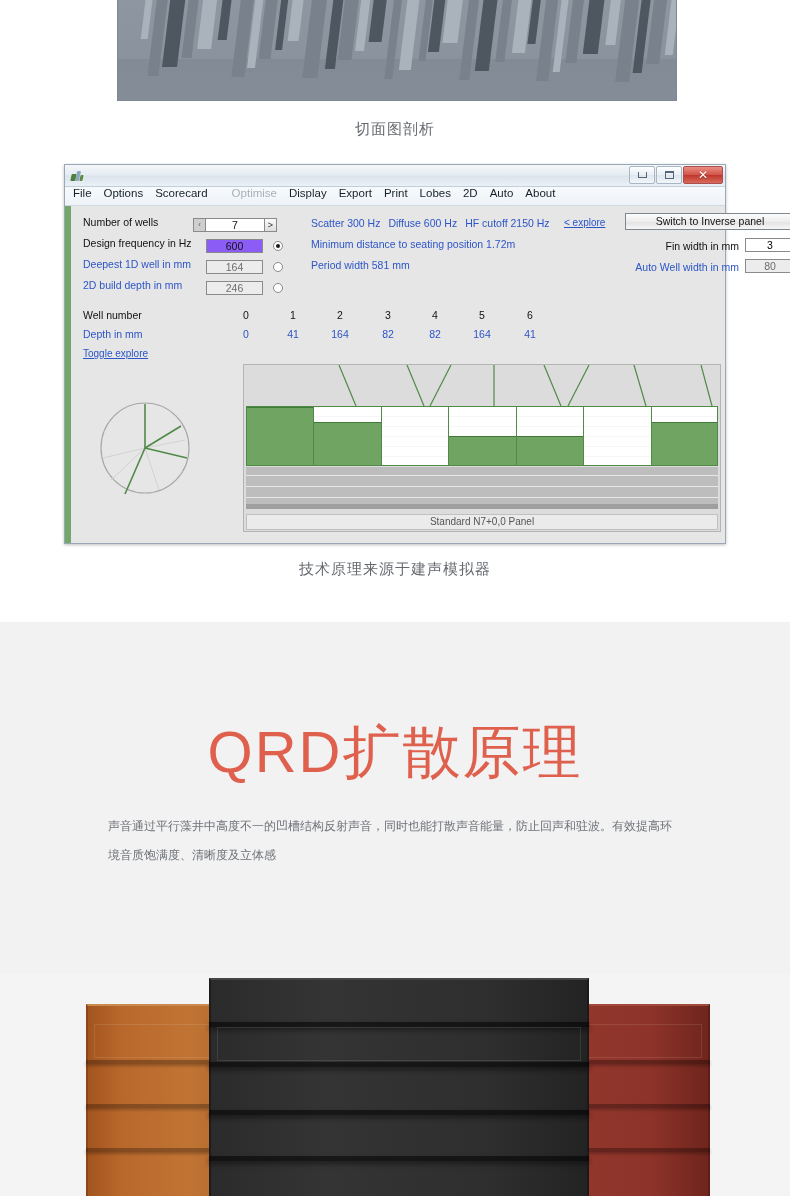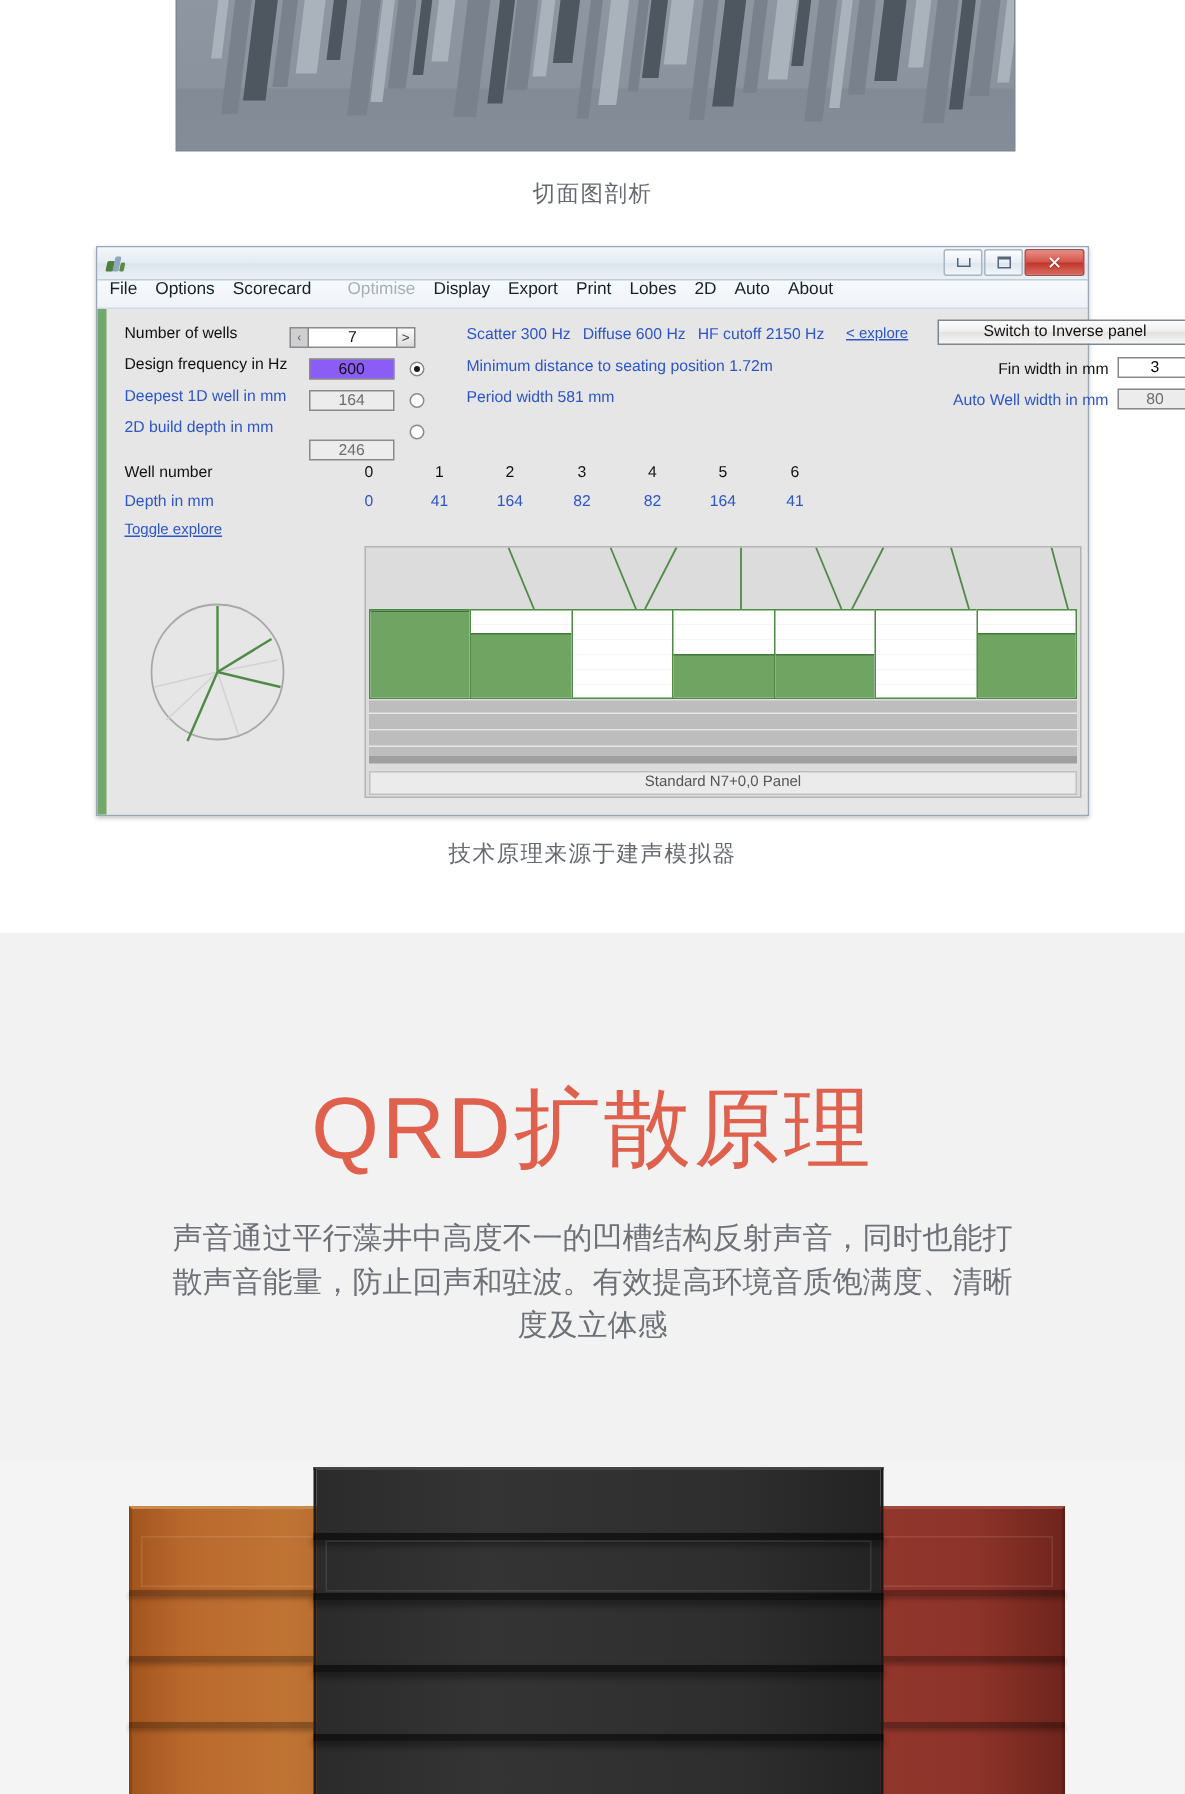--- a/index.html
+++ b/index.html
@@ -225,21 +225,21 @@
     position: absolute; left: 0; top: 622px; width: 790px; height: 352px;
     background: #f2f2f2;
   }
   .hero-title {
     position: absolute; left: 0; right: 0; top: 92px;
     text-align: center; font-size: 58px; letter-spacing: 2px;
     color: #e0604e; font-weight: normal;
   }
   .hero-p {
     position: absolute; left: 108px; width: 574px; top: 190px;
-    text-align: center; font-size: 20px; line-height: 29px; color: #6e7278;
+    font-size: 12px; line-height: 29px; color: #6e7278;
   }
 
   
   .photo {
     position: absolute; left: 0; top: 974px; width: 790px; height: 222px;
     background: #f4f4f4; overflow: hidden;
   }
   .shelf { position: absolute; bottom: 0; }
   .shelf .carcass { position: absolute; inset: 0; }
   .shelf-left {
@@ -380,21 +380,21 @@
 
           <div class="row r2">
             <span class="lbl blue">Deepest 1D well in mm</span>
           </div>
           <div class="txtbox ro" style="top:44px">164</div>
           <div class="radio" style="top:46px"></div>
 
           <div class="row r3">
             <span class="lbl blue">2D build depth in mm</span>
           </div>
-          <div class="txtbox ro" style="top:77px">246</div>
+          <div class="txtbox ro" style="top:65px">246</div>
           <div class="radio" style="top:67px"></div>
 
           <div class="info">
             <div class="info-line il0">
               <span>Scatter 300 Hz</span><span class="sp2"></span><span>Diffuse 600 Hz</span><span class="sp2"></span><span>HF cutoff 2150 Hz</span>
             </div>
             <div class="info-line il1">Minimum distance to seating position  1.72m</div>
             <div class="info-line il2">Period width  581 mm</div>
 
             <div class="explore">&lt; explore</div>

